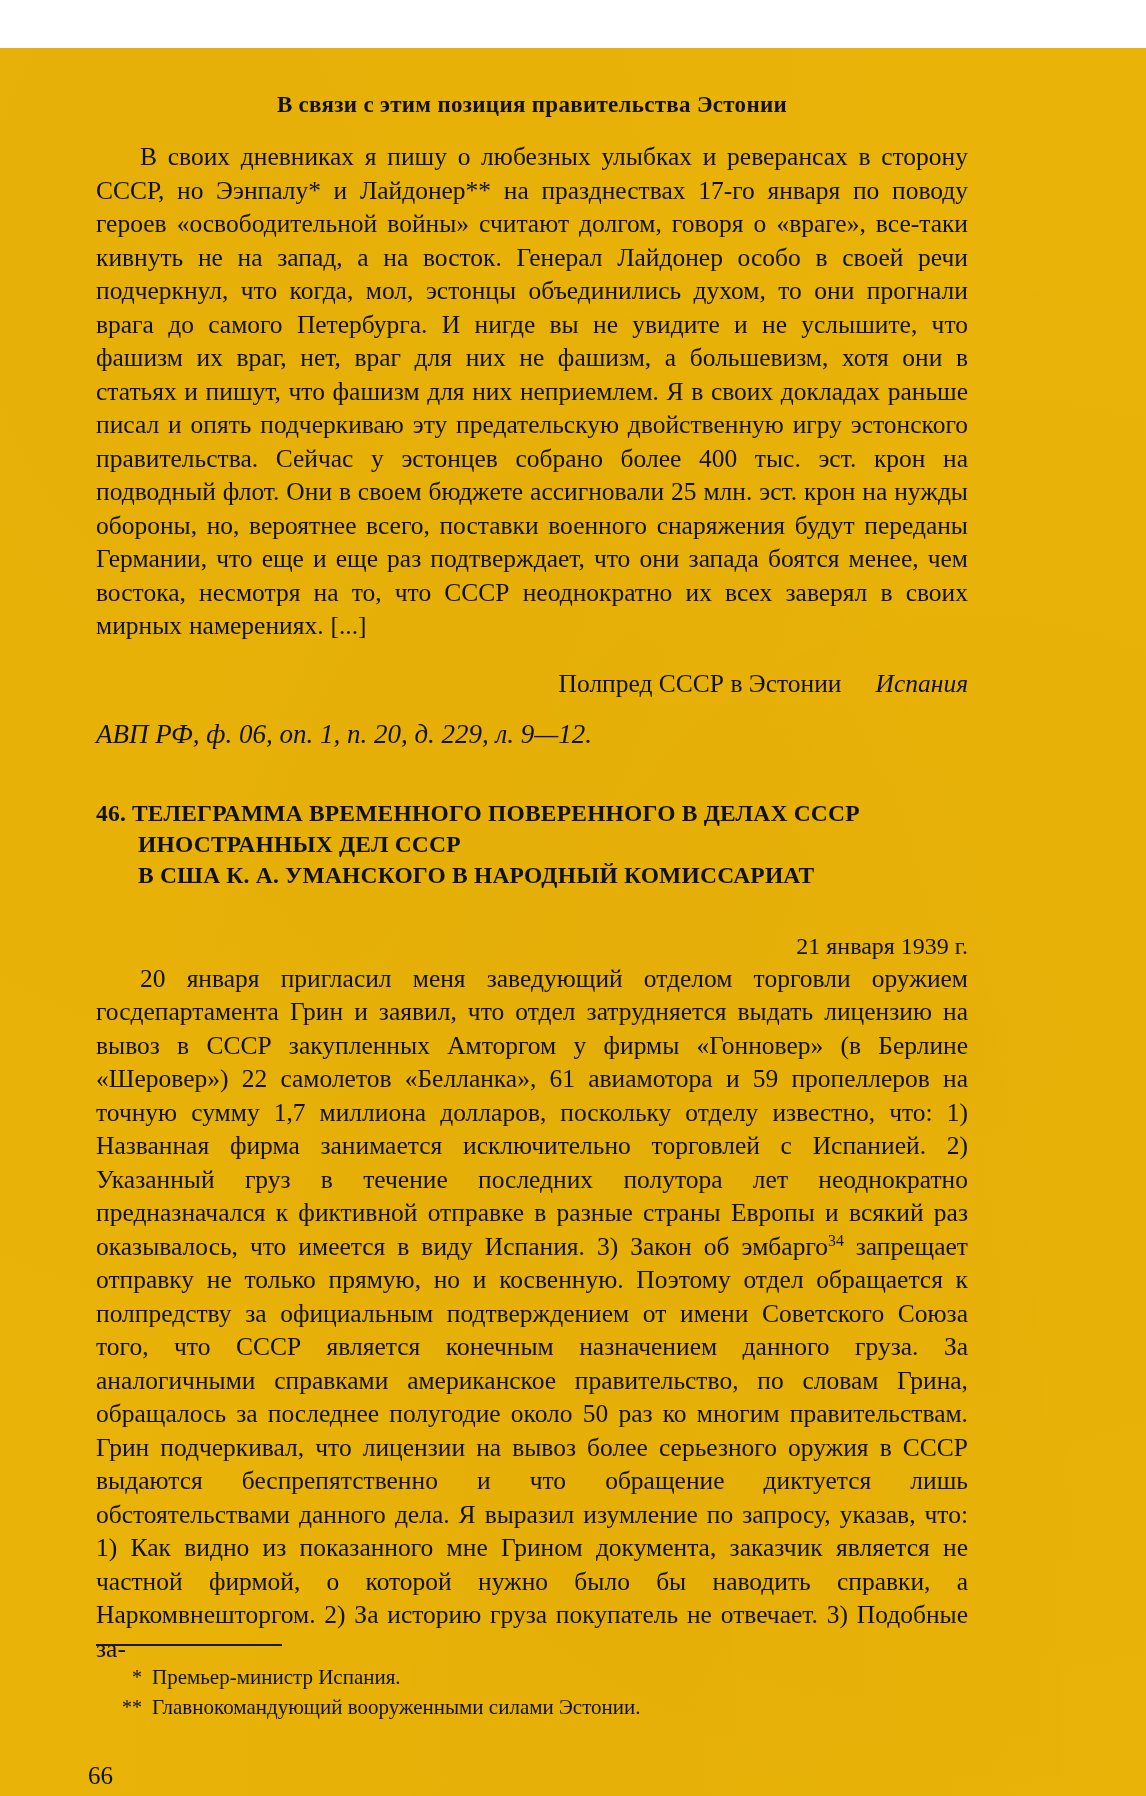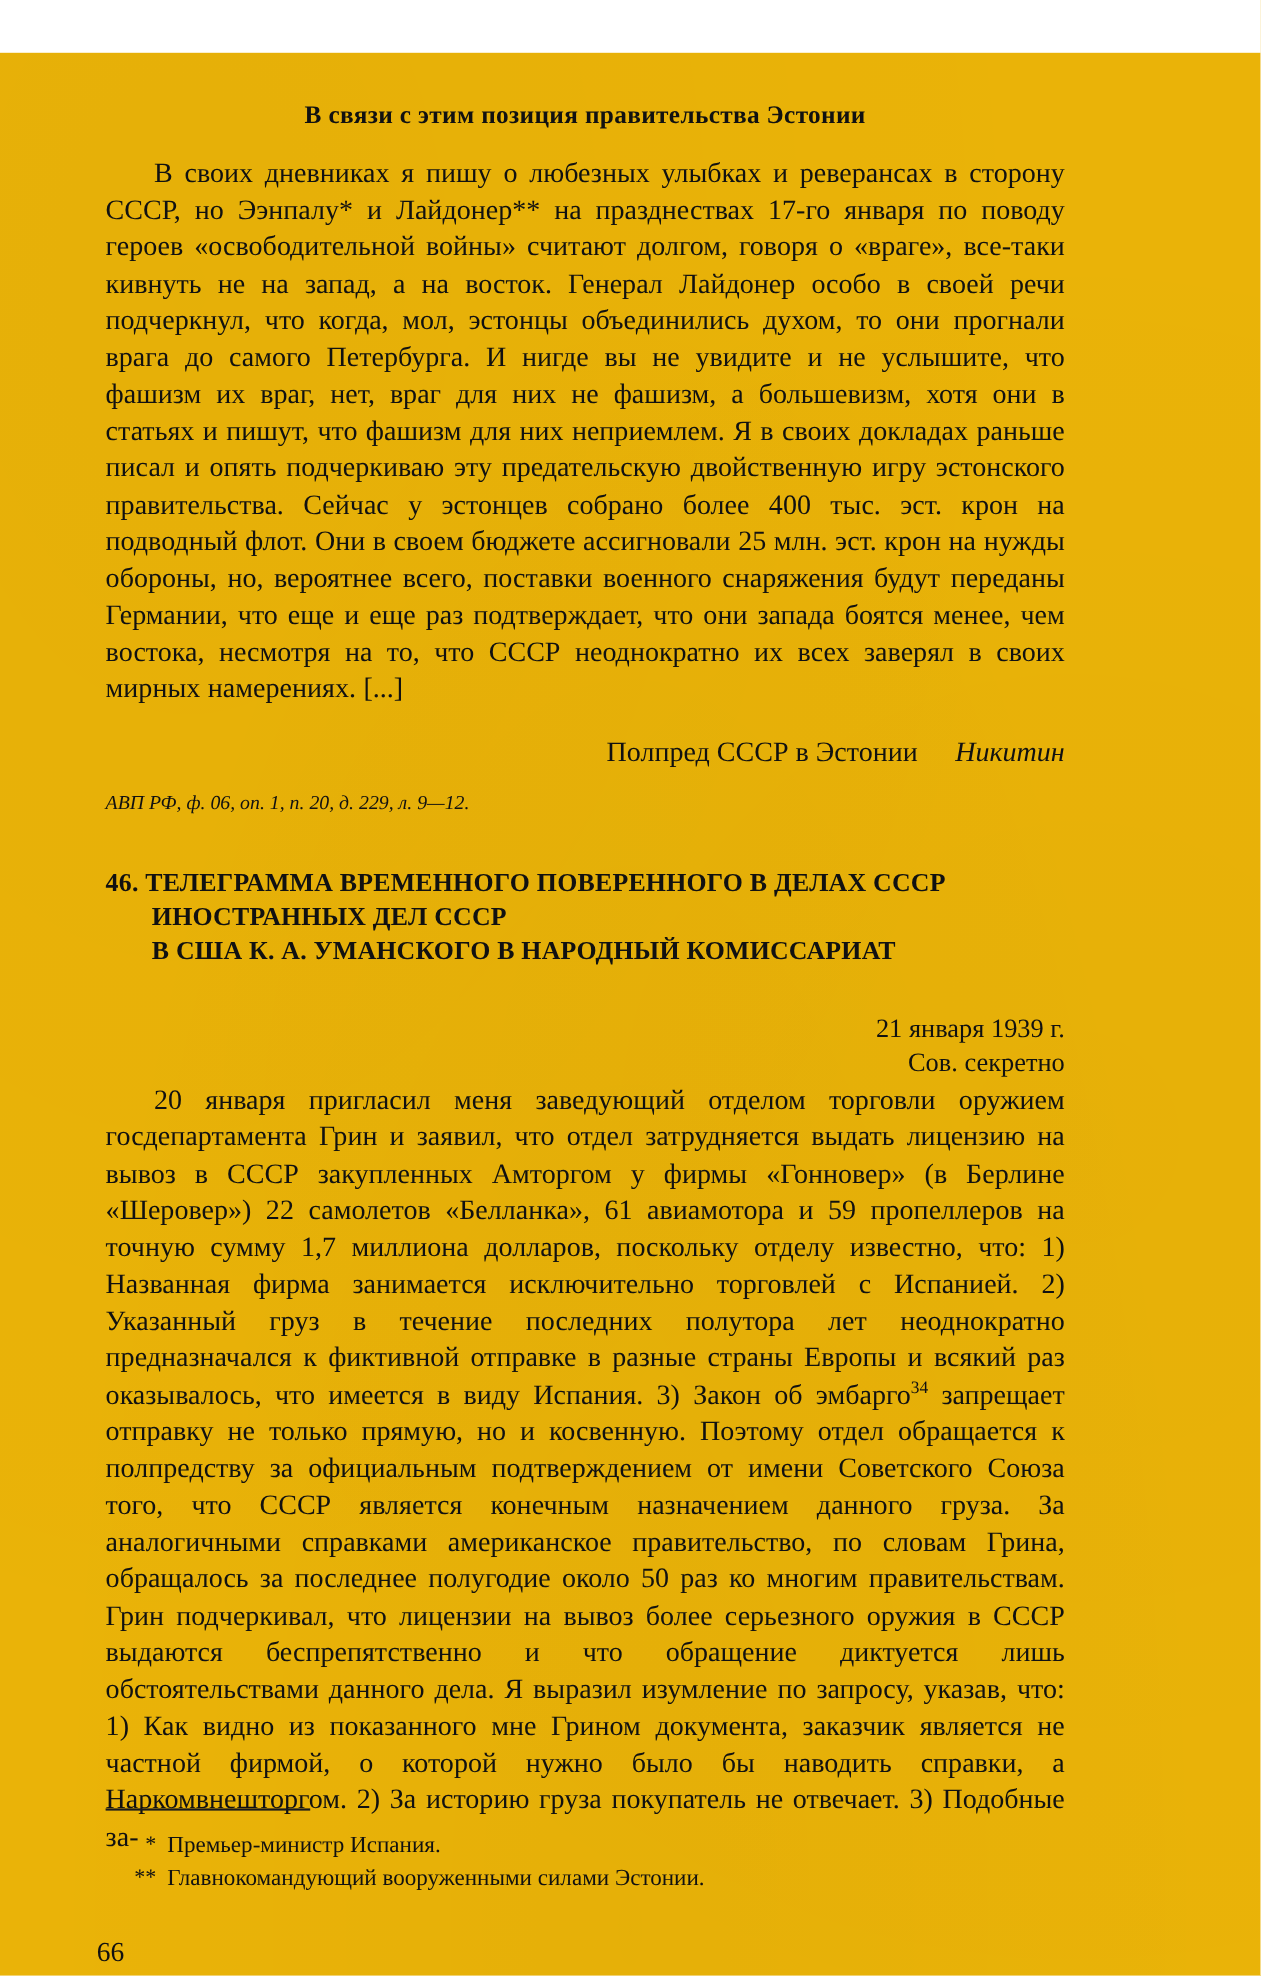--- a/index.html
+++ b/index.html
@@ -60,21 +60,21 @@
     margin-top: 26px;
     font-size: 25.5px;
     text-align: right;
   }
   .signature .name {
     font-style: italic;
     margin-left: 34px;
   }
   .archive-ref {
     margin-top: 20px;
-    font-size: 18px;
+    font-size: 27px;
     font-style: italic;
     text-align: left;
   }
   .doc-title {
     margin-top: 48px;
     font-weight: bold;
     font-size: 23.5px;
     line-height: 31px;
     letter-spacing: 0.2px;
   }
@@ -141,34 +141,33 @@
 
 <div class="page">
 
   <div class="content">
 
     <h1 class="heading">В связи с этим позиция правительства Эстонии</h1>
 
     <p class="body-text">В своих дневниках я пишу о любезных улыбках и реверансах в сторону СССР, но Ээнпалу* и Лайдонер** на празднествах 17-го января по поводу героев «освободительной войны» считают долгом, говоря о «враге», все-таки кивнуть не на запад, а на восток. Генерал Лайдонер особо в своей речи подчеркнул, что когда, мол, эстонцы объединились духом, то они прогнали врага до самого Петербурга. И нигде вы не увидите и не услышите, что фашизм их враг, нет, враг для них не фашизм, а большевизм, хотя они в статьях и пишут, что фашизм для них неприемлем. Я в своих докладах раньше писал и опять подчеркиваю эту предательскую двойственную игру эстонского правительства. Сейчас у эстонцев собрано более 400 тыс. эст. крон на подводный флот. Они в своем бюджете ассигновали 25 млн. эст. крон на нужды обороны, но, вероятнее всего, поставки военного снаряжения будут переданы Германии, что еще и еще раз подтверждает, что они запада боятся менее, чем востока, несмотря на то, что СССР неоднократно их всех заверял в своих мирных намерениях. [...]</p>
 
     <div class="signature">
-      <span>Полпред СССР в Эстонии</span><span class="name">Никитин</span>
+      <span>Полпред СССР в Эстонии</span><span class="name">Испания</span>
     </div>
 
     <div class="archive-ref">АВП РФ, ф. 06, оп. 1, п. 20, д. 229, л. 9—12.</div>
 
     <div class="doc-title">
       <span class="ln"><span class="num">46.</span><span>ТЕЛЕГРАММА ВРЕМЕННОГО ПОВЕРЕННОГО В ДЕЛАХ СССР</span></span>
       <span class="ln indent">ИНОСТРАННЫХ ДЕЛ СССР</span>
       <span class="ln indent">В США К. А. УМАНСКОГО В НАРОДНЫЙ КОМИССАРИАТ</span>
     </div>
 
     <div class="date-block">
       <div>21 января 1939 г.</div>
-      <div>Сов. секретно</div>
     </div>
 
     <p class="body-text body-block"><span>20 января пригласил меня заведующий отделом торговли оружием госдепартамента Грин и заявил, что отдел затрудняется выдать лицензию на вывоз в СССР закупленных Амторгом у фирмы «Гонновер» (в Берлине «Шеровер») 22 самолетов «Белланка», 61 авиамотора и 59 пропеллеров на точную сумму 1,7 миллиона долларов, поскольку отделу известно, что: 1) Названная фирма занимается исключительно торговлей с Испанией. 2) Указанный груз в течение последних полутора лет неоднократно предназначался к фиктивной отправке в разные страны Европы и всякий раз оказывалось, что имеется в виду Испания. 3) Закон об эмбарго</span><sup class="note">34</sup><span> запрещает отправку не только прямую, но и косвенную. Поэтому отдел обращается к полпредству за официальным подтверждением от имени Советского Союза того, что СССР является конечным назначением данного груза. За аналогичными справками американское правительство, по словам Грина, обращалось за последнее полугодие около 50 раз ко многим правительствам. Грин подчеркивал, что лицензии на вывоз более серьезного оружия в СССР выдаются беспрепятственно и что обращение диктуется лишь обстоятельствами данного дела. Я выразил изумление по запросу, указав, что: 1) Как видно из показанного мне Грином документа, заказчик является не частной фирмой, о которой нужно было бы наводить справки, а Наркомвнешторгом. 2) За историю груза покупатель не отвечает. 3) Подобные за-</span></p>
 
   </div>
 
   <div class="footnote-rule"></div>
 
   <div class="footnotes">
     <div class="fn">

